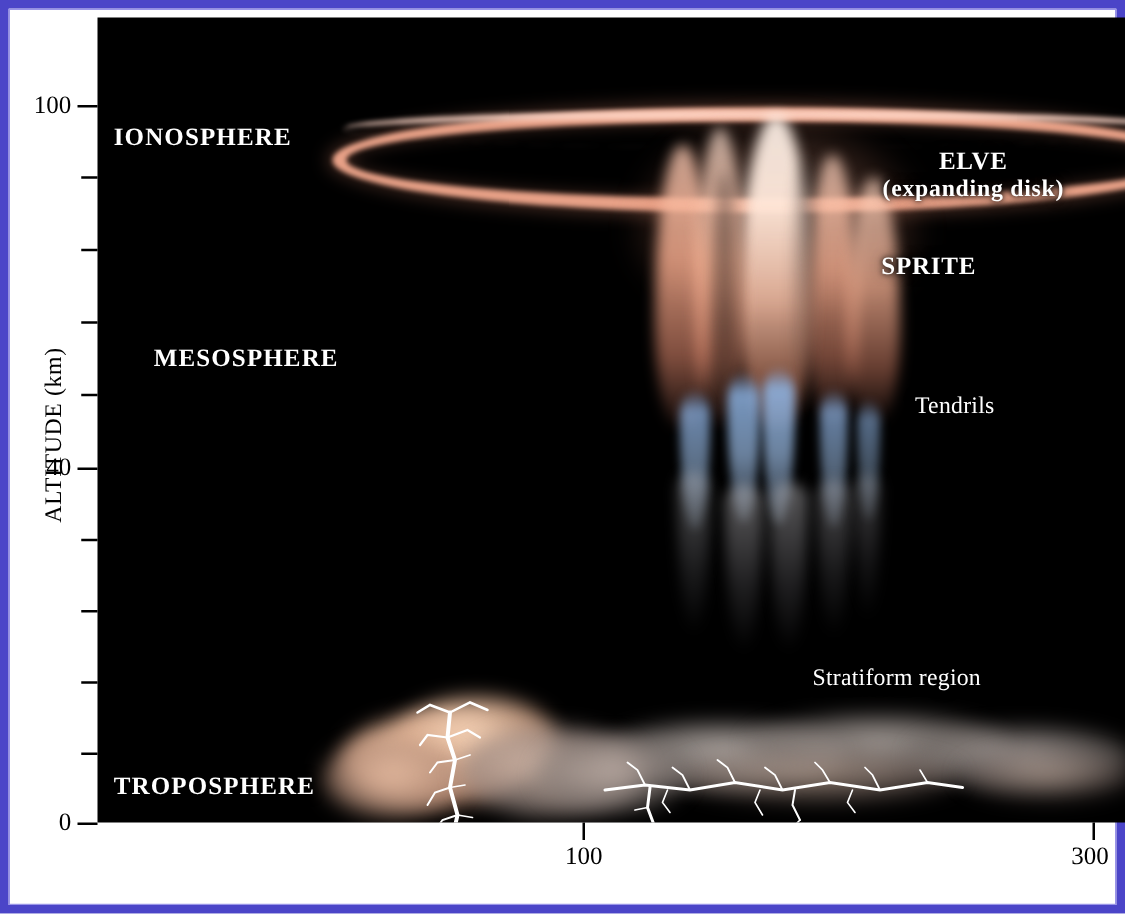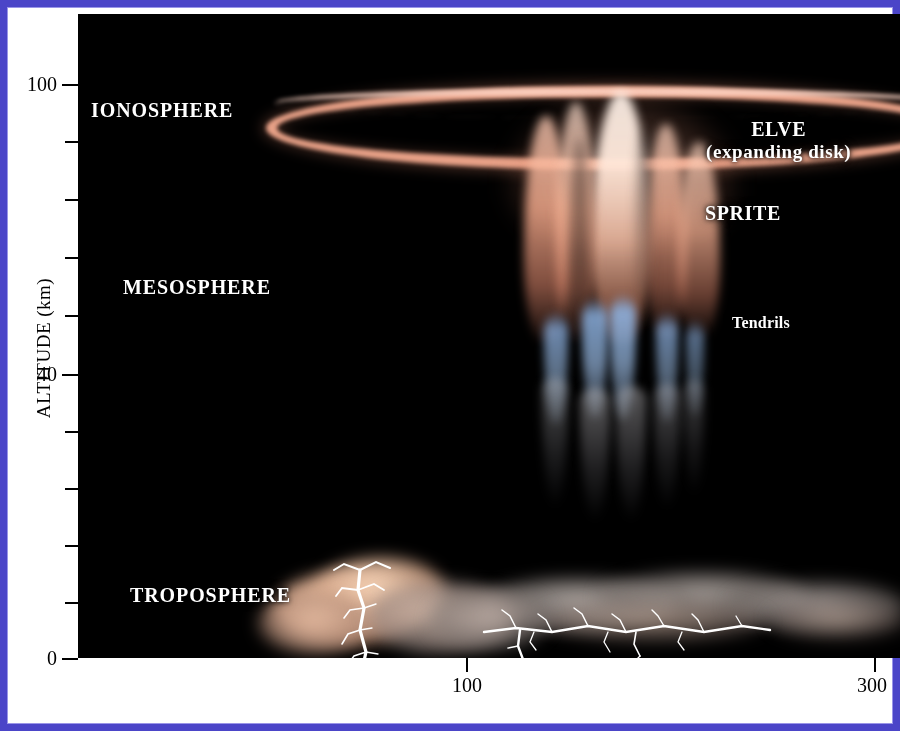--- a/index.html
+++ b/index.html
@@ -102,21 +102,21 @@
   .layer-label {
     font-size: 20px;
     font-weight: 700;
     letter-spacing: .9px;
   }
   .event-label {
     font-size: 20px;
     font-weight: 700;
     letter-spacing: .6px;
   }
-  .event-label.small { font-size: 16px; font-weight: 700; letter-spacing: .2px; }
+  .event-label.small { font-size: 19px; font-weight: 400; letter-spacing: .2px; }
   .sub { display:block; font-weight:700; font-size:19px; }
 
   
   #elve {
     position: absolute;
     left: 188px; top: 72px;
     width: 690px; height: 84px;
     border-radius: 50%;
     border: 11px solid #f2a88d;
     background: transparent;
@@ -309,26 +309,27 @@
         <path d="M42,54 L32,56" stroke-width="1.4"></path>
         <path d="M48,70 L58,72" stroke-width="1.4"></path>
         <path d="M44,86 L34,90" stroke-width="1.3"></path>
         <path d="M160,40 L158,52 L164,64" stroke-width="1.6"></path>
         <path d="M164,64 L156,72" stroke-width="1.3"></path>
       </g>
     </svg>
 
     <div class="scene-label layer-label" style="left:13px; top:85px;">IONOSPHERE</div>
     <div class="scene-label layer-label" style="left:13px; top:262px;margin-left:32px;">MESOSPHERE</div>
-    <div class="scene-label layer-label" style="left:13px; top:570px;margin-left:39px;">TROPOSPHERE</div>
+    <div class="scene-label layer-label" style="left:13px; top:604px;">TROPOSPHERE</div>
 
     <div class="scene-label event-label" style="left:628px; top:104px; text-align:center;">
       <span>ELVE</span>
       <span class="sub">(expanding disk)</span>
     </div>
 
     <div class="scene-label event-label" style="left:627px; top:188px;">SPRITE</div>
 
     <div class="scene-label event-label small" style="left:654px; top:300px;">Tendrils</div>
 
+    <div class="scene-label event-label small" style="left:572px; top:518px;">Stratiform region</div>
 
   </div>
 </div>
 
 </body></html>

